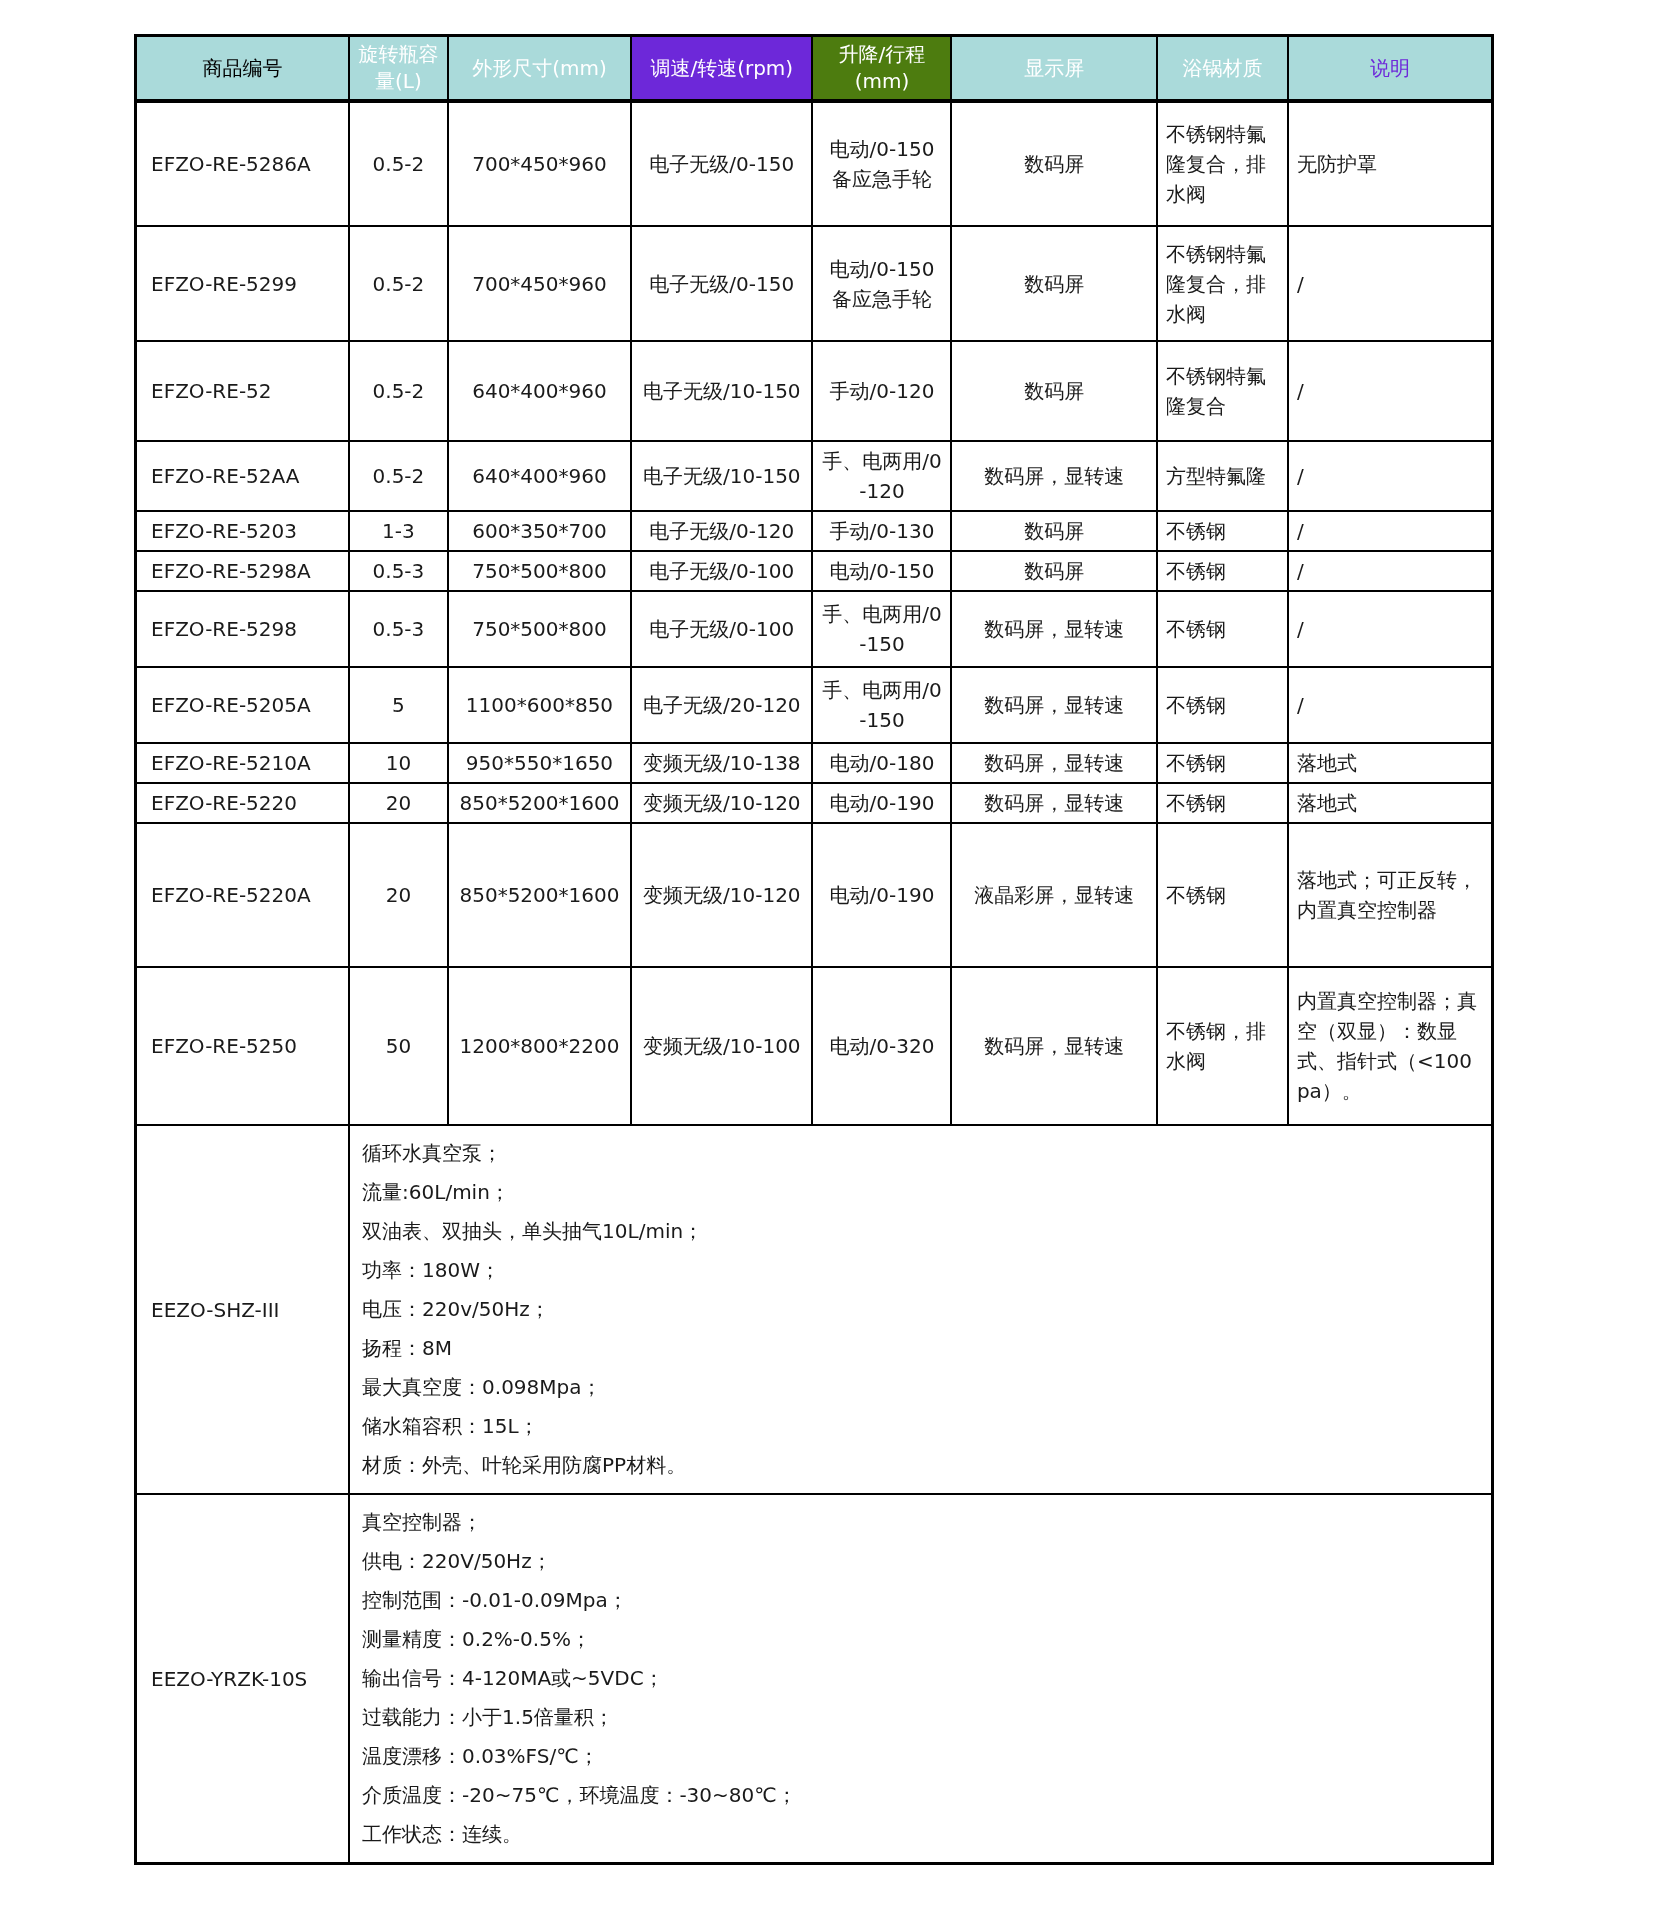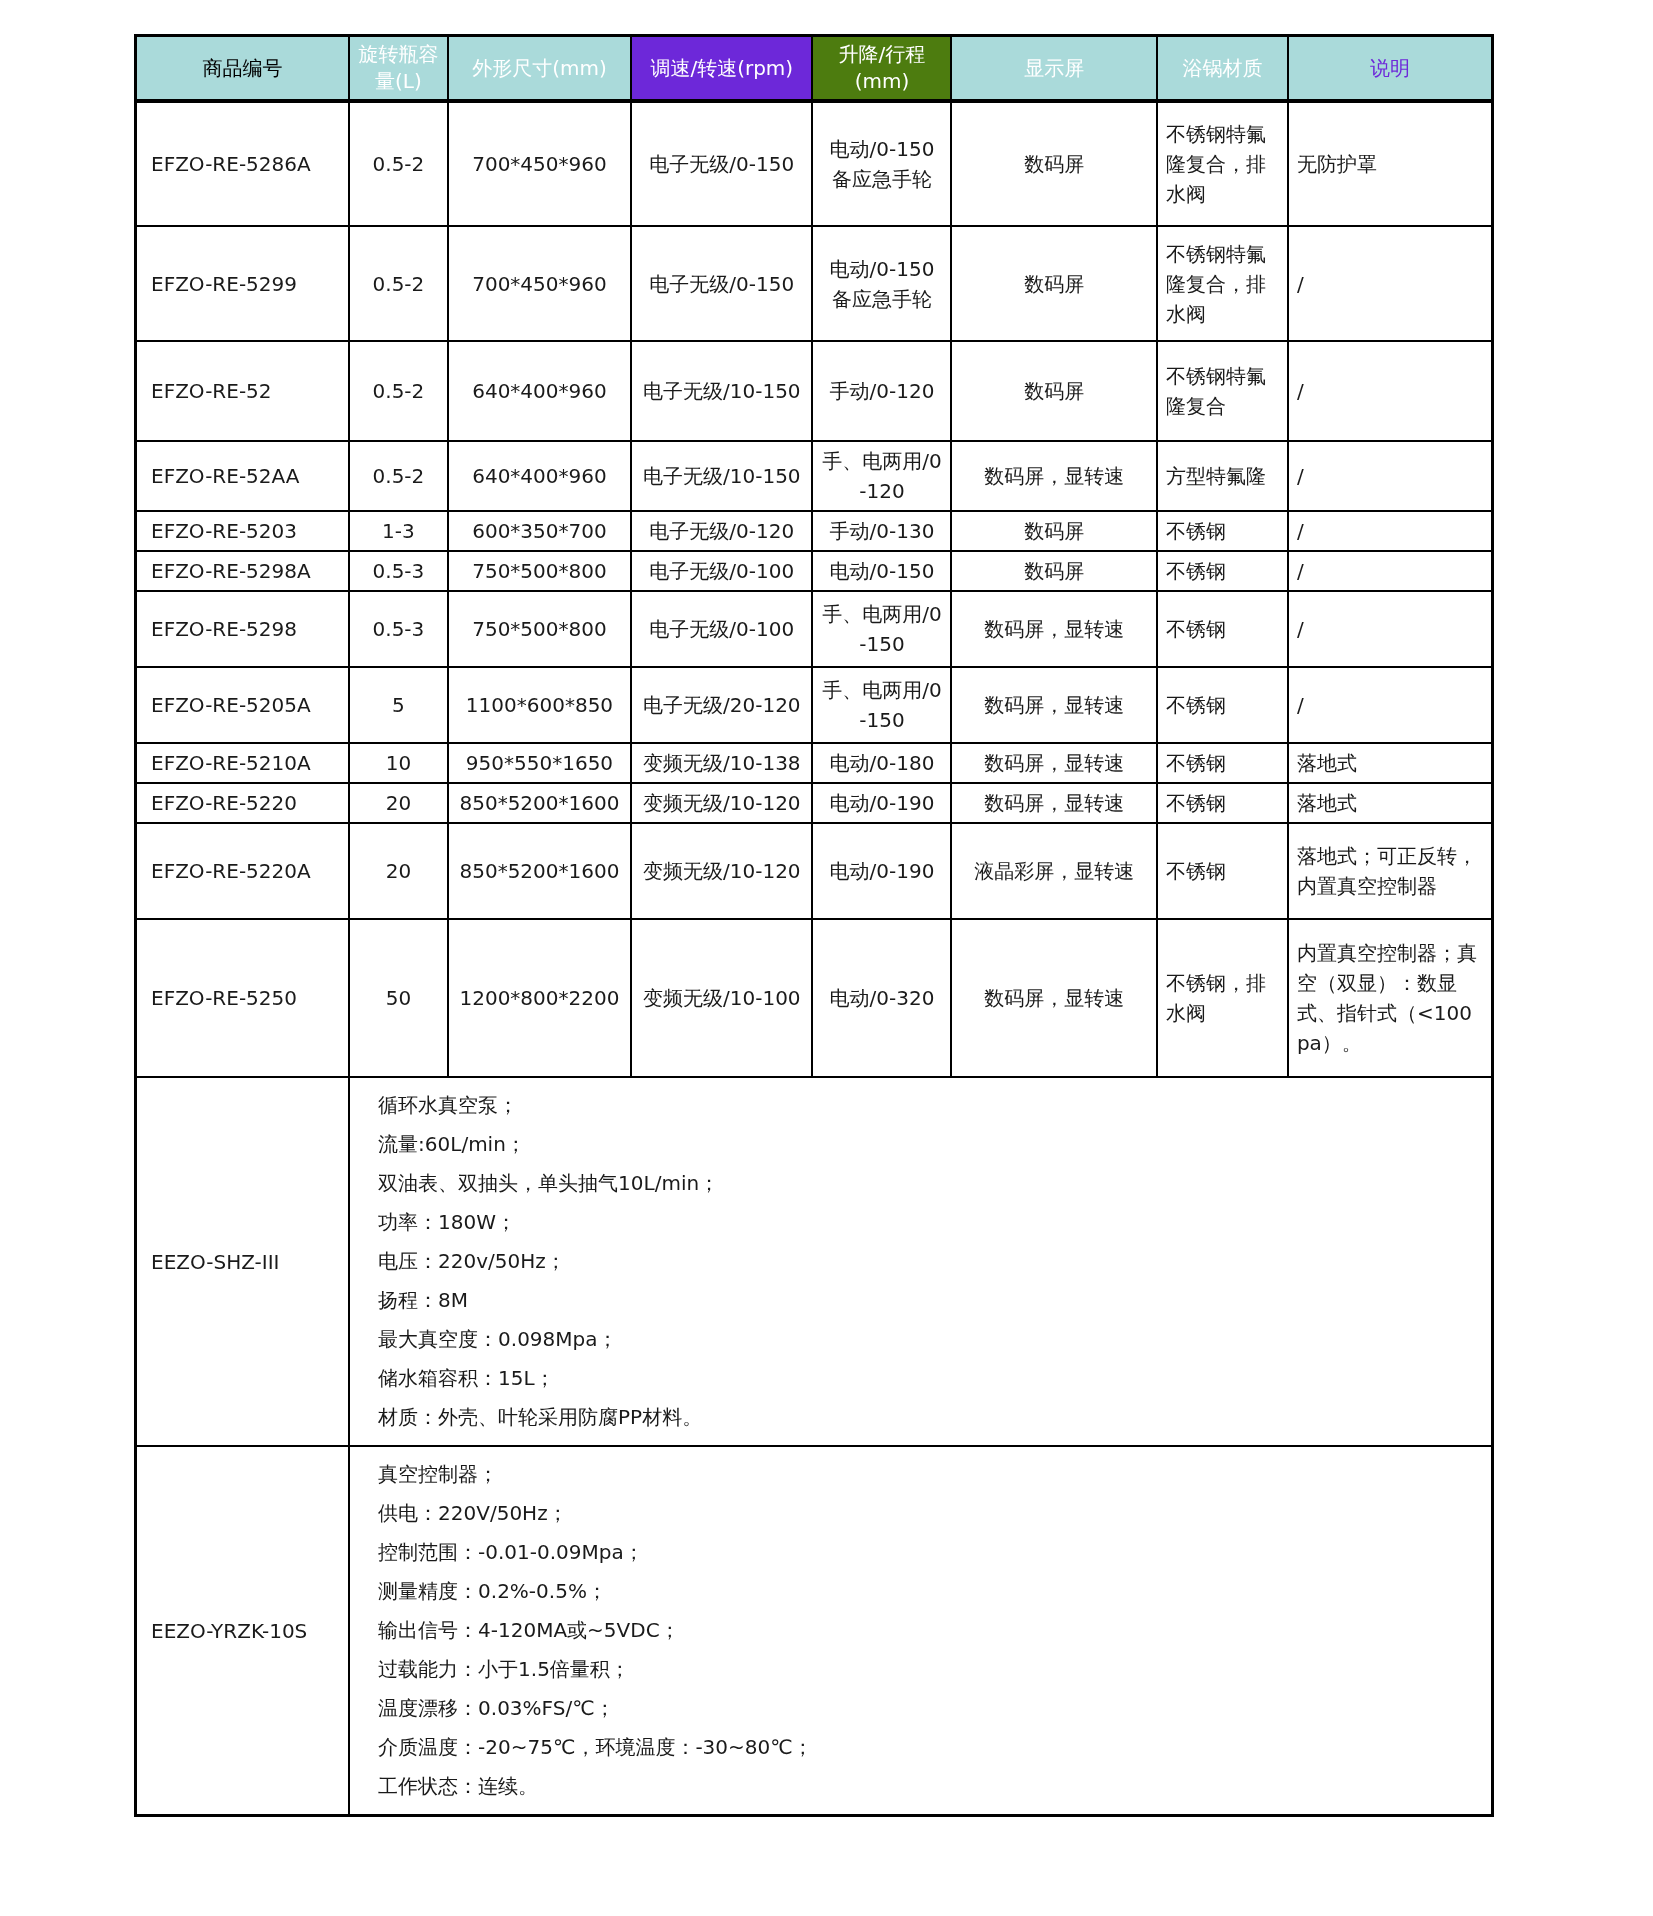--- a/index.html
+++ b/index.html
@@ -38,21 +38,21 @@
     word-break:break-all;
   }
   #spec td.c0{text-align:left;padding-left:14px;}
   #spec td.c1,#spec td.c2,#spec td.c3,#spec td.c4,#spec td.c5{text-align:center;}
   #spec td.c6,#spec td.c7{text-align:left;}
   #spec td.model-cell{text-align:left;padding-left:14px;}
   #spec td.spec-lines{
     text-align:left;
     white-space:pre-line;
     line-height:39px;
-    padding:8px 4px 8px 28px;
+    padding:8px 4px 8px 12px;
   }
 </style>
 </head>
 <body>
 
 <div id="page">
   <table id="spec">
     <colgroup>
         <col style="width: 212px;">
         <col style="width: 98px;">
@@ -169,21 +169,21 @@
         <tr style="height: 38px;">
           <td class="c0">EFZO-RE-5220</td>
           <td class="c1">20</td>
           <td class="c2">850*5200*1600</td>
           <td class="c3">变频无级/10-120</td>
           <td class="c4">电动/0-190</td>
           <td class="c5">数码屏，显转速</td>
           <td class="c6">不锈钢</td>
           <td class="c7">落地式</td>
         </tr>
-        <tr style="height: 96px;">
+        <tr style="height: 144px;">
           <td class="c0">EFZO-RE-5220A</td>
           <td class="c1">20</td>
           <td class="c2">850*5200*1600</td>
           <td class="c3">变频无级/10-120</td>
           <td class="c4">电动/0-190</td>
           <td class="c5">液晶彩屏，显转速</td>
           <td class="c6">不锈钢</td>
           <td class="c7">落地式；可正反转，内置真空控制器</td>
         </tr>
         <tr style="height: 158px;">

